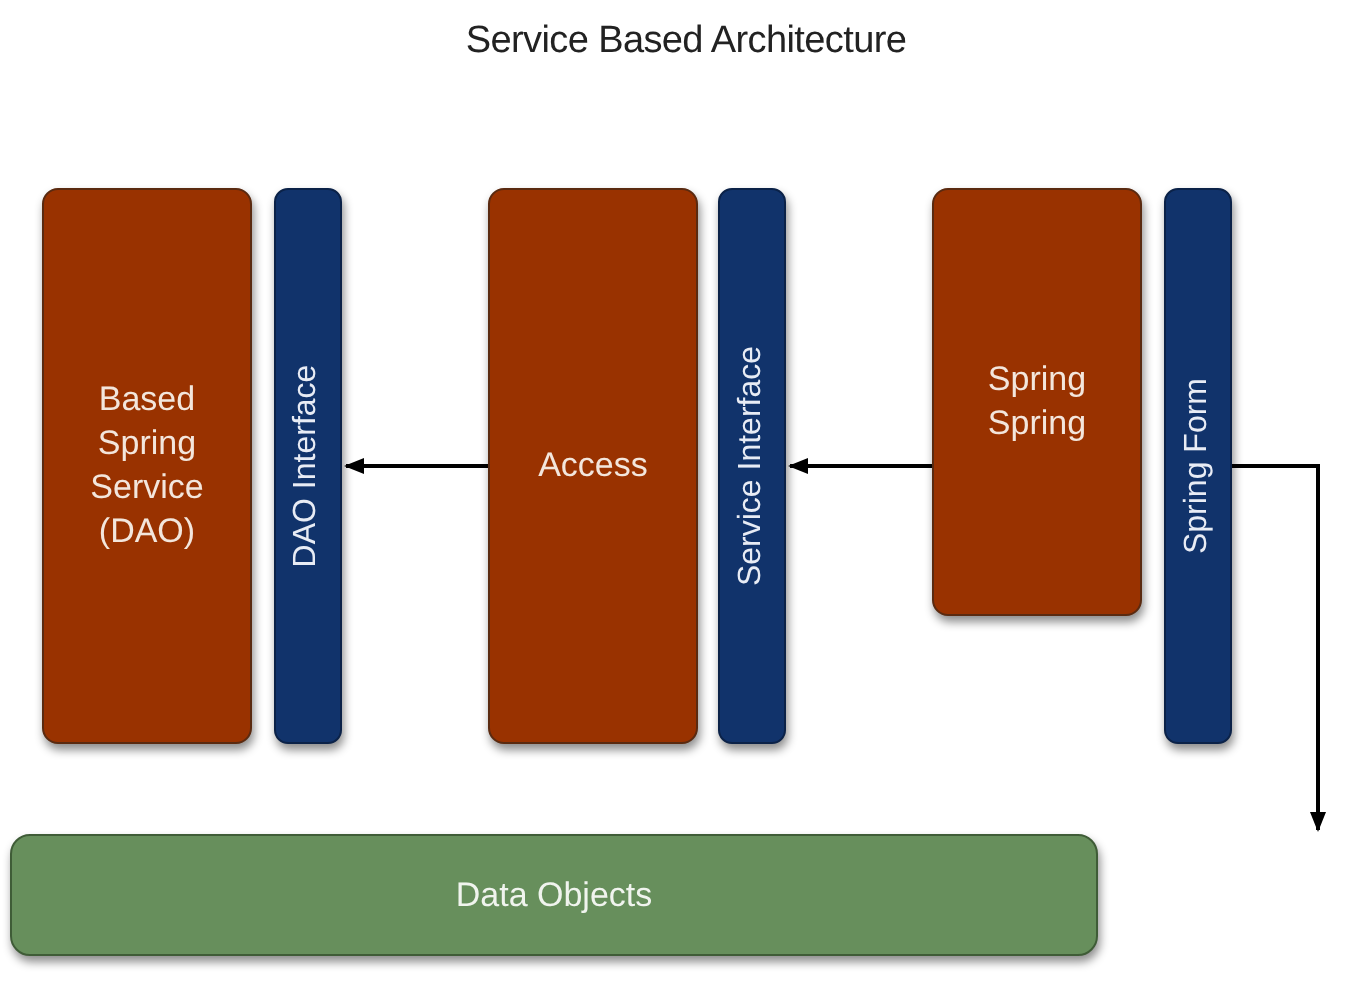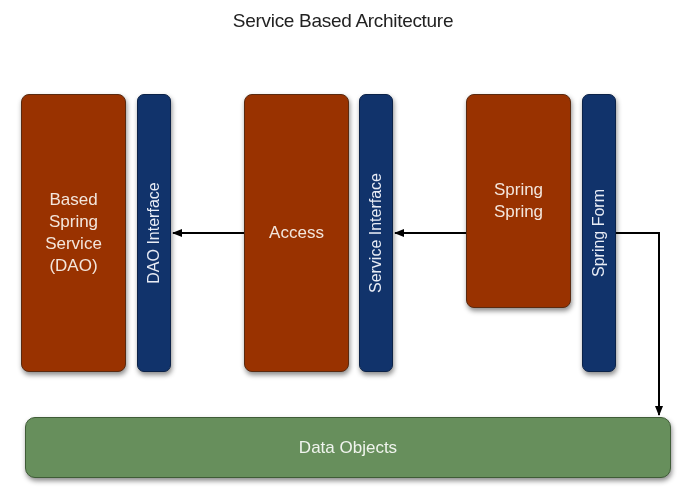--- a/index.html
+++ b/index.html
@@ -43,21 +43,21 @@
 <div class="box comp" style="left:466px; top:94px; width:105px; height:214px;">
   <div>
     <div>Spring</div>
     <div>Spring</div>
   </div>
 </div>
 <div class="box iface" style="left:582px; top:94px; width:34px; height:278px;">
   <span>Spring Form</span>
 </div>
 
-<div class="box data" style="left:25px; top:417px; width:646px; height:61px;">
+<div class="box data" style="left:5px; top:417px; width:544px; height:61px;">
   <span>Data Objects</span>
 </div>
 
 <svg class="arrows" width="686" height="501">
   <defs>
     <marker id="ah" markerWidth="10" markerHeight="10" refX="9" refY="5" orient="auto" markerUnits="userSpaceOnUse">
       <path d="M0,1 L10,5 L0,9 Z" fill="#000"></path>
     </marker>
   </defs>
   <line x1="244" y1="233" x2="173" y2="233" stroke="#000" stroke-width="2" marker-end="url(#ah)"></line>

